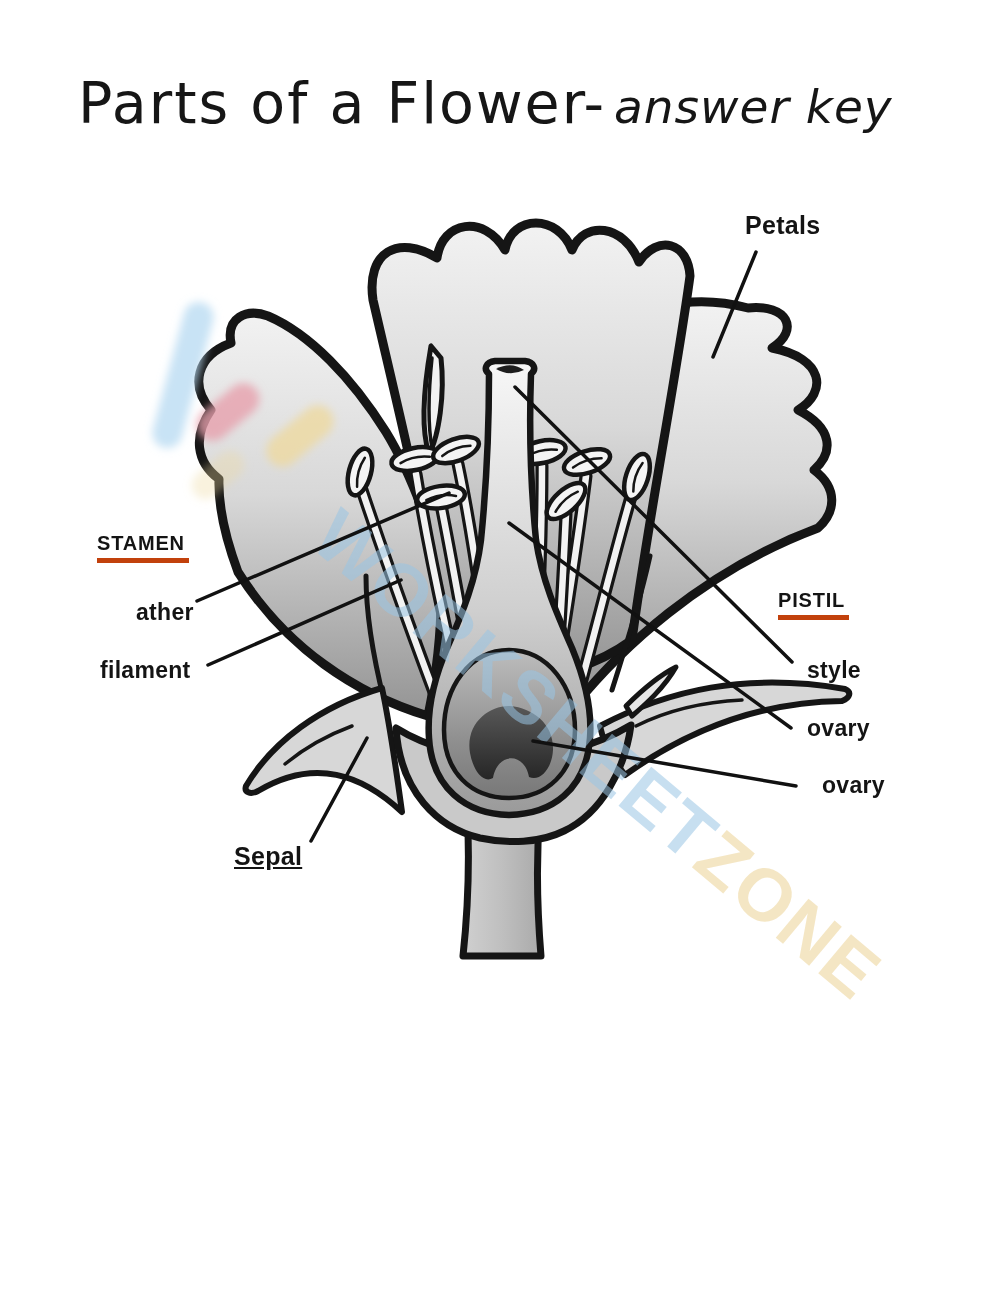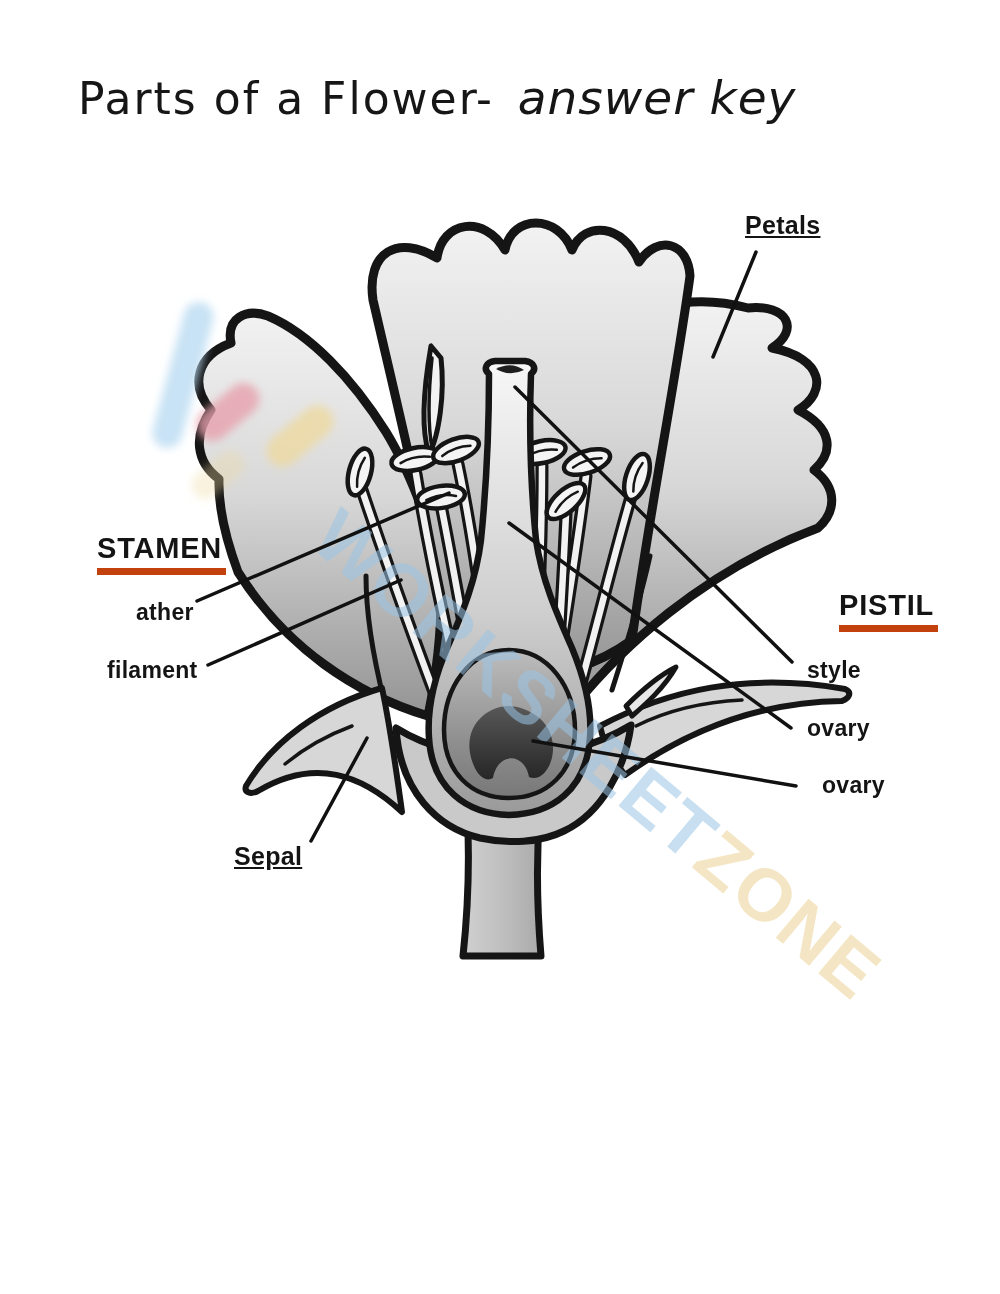--- a/index.html
+++ b/index.html
@@ -4,29 +4,29 @@
 <style>
   html,body{margin:0;padding:0;background:#ffffff;}
   .page{
     position:relative;width:1000px;height:1294px;background:#ffffff;
     overflow:hidden;font-family:"Liberation Sans",sans-serif;
   }
   .title{
     position:absolute;left:78px;top:70px;white-space:nowrap;
     color:#161616;font-family:"DejaVu Sans",sans-serif;
   }
-  .title .main{font-size:44px;letter-spacing:2px;font-weight:500;}
-  .title .suffix{font-size:47px;letter-spacing:1px;margin-left:24px;font-weight:400;font-style:italic;}
+  .title .main{font-size:57px;letter-spacing:2px;font-weight:500;}
+  .title .suffix{font-size:47px;letter-spacing:1px;margin-left:8px;font-weight:400;font-style:italic;}
   .lbl{
     position:absolute;font-weight:bold;color:#141414;font-size:23px;
     white-space:nowrap;letter-spacing:0.3px;
   }
   .hdr{
-    font-size:29px;letter-spacing:0.8px;
-    border-bottom:7px solid #c2410c;padding:0 4px 3px 0;
+    font-size:20px;letter-spacing:0.8px;
+    border-bottom:5px solid #c2410c;padding:0 4px 3px 0;
   }
   .mid{font-size:25px;}
   svg{position:absolute;left:0;top:0;}
   .oln{stroke:#151515;stroke-linejoin:round;stroke-linecap:round;}
   .leader{stroke:#111111;stroke-width:3.5;stroke-linecap:round;}
   .filOuter{fill:none;stroke:#151515;stroke-width:13;stroke-linecap:round;}
   .filInner{fill:none;stroke:#f2f2f2;stroke-width:6.5;stroke-linecap:round;}
   .wm{font-weight:bold;letter-spacing:2px;font-family:"Liberation Sans",sans-serif;}
 </style>
 </head>
@@ -181,23 +181,23 @@
       <line class="leader" x1="756" y1="252" x2="713" y2="357"></line>
       <line class="leader" x1="197" y1="601" x2="449" y2="493"></line>
       <line class="leader" x1="208" y1="665" x2="401" y2="580"></line>
       <line class="leader" x1="311" y1="841" x2="367" y2="738"></line>
       <line class="leader" x1="515" y1="387" x2="792" y2="662"></line>
       <line class="leader" x1="509" y1="523" x2="791" y2="728"></line>
       <line class="leader" x1="533" y1="741" x2="796" y2="786"></line>
     </g>
   </svg>
 
-  <div class="lbl mid" style="left:745px;top:211px;text-decoration:underline;">Petals</div>
+  <div class="lbl mid" style="left:745px;top:211px;">Petals</div>
   <div class="lbl hdr" style="left:97px;top:532px;">STAMEN</div>
   <div class="lbl" style="left:100px;top:599px;margin-left:36px;">ather</div>
-  <div class="lbl" style="left:107px;top:657px;">filament</div>
+  <div class="lbl" style="left:100px;top:657px;">filament</div>
   <div class="lbl mid" style="left:234px;top:842px;text-decoration:underline;">Sepal</div>
-  <div class="lbl hdr" style="left:839px;top:589px;">PISTIL</div>
+  <div class="lbl hdr" style="left:778px;top:589px;">PISTIL</div>
   <div class="lbl" style="left:807px;top:657px;">style</div>
   <div class="lbl" style="left:807px;top:715px;">ovary</div>
   <div class="lbl" style="left:807px;top:772px;margin-left:15px;">ovary</div>
 
 </div>
 
 </body></html>

